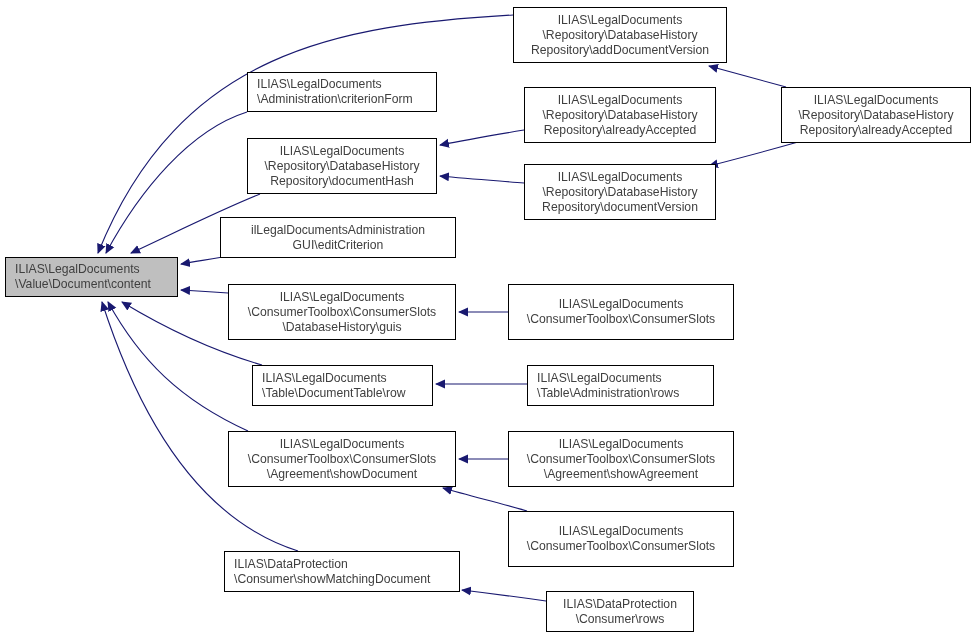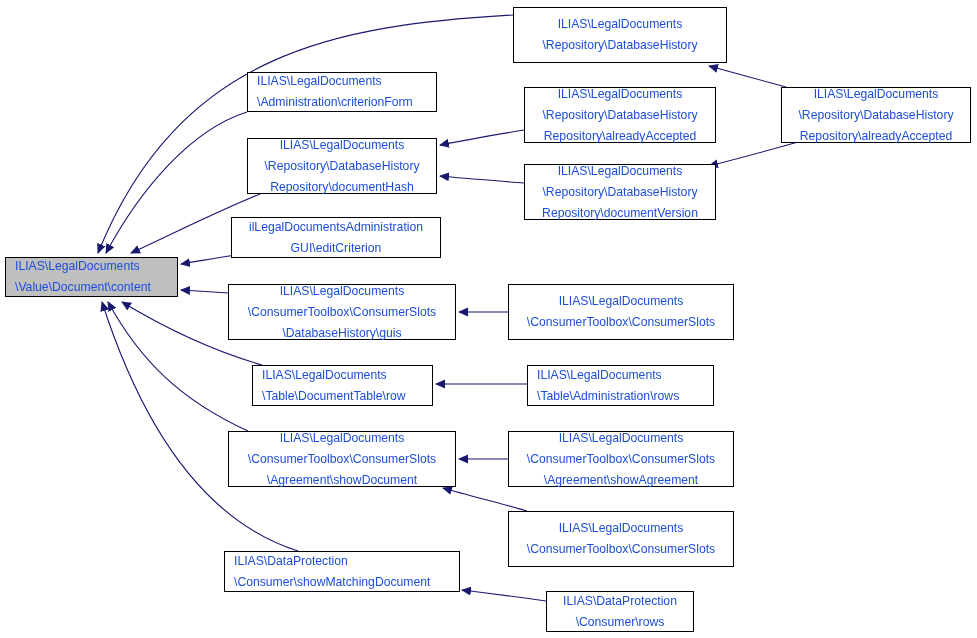--- a/index.html
+++ b/index.html
@@ -6,29 +6,28 @@
   body { width: 977px; height: 638px; position: relative; overflow: hidden; }
   #graph { position: absolute; left: 0; top: 0; width: 977px; height: 638px; }
   .node {
     position: absolute;
     box-sizing: border-box;
     border: 1px solid #000000;
     background: #ffffff;
     font-family: "Liberation Sans", sans-serif;
     font-size: 12.2px;
     line-height: 15px;
-    color: #1d4ed8;
+    color: #404040;
     display: flex;
     flex-direction: column;
     justify-content: center;
     align-items: center;
     text-align: center;
     white-space: nowrap;
     cursor: pointer;
-    gap: 6px;
   }
   .node.root { background: #bfbfbf; cursor: default; }
   .node span { display: block; }
   .node.left span { align-self: flex-start; padding-left: 9px; }
 </style>
 </head>
 <body>
 
 <svg id="graph" xmlns="http://www.w3.org/2000/svg" width="977" height="638">
   <defs>
@@ -58,20 +57,21 @@
 </svg>
 
 <div id="nodes">
     <div class="node root left" style="left: 5px; top: 257px; width: 173px; height: 40px; background: rgb(191, 191, 191);">
       <span>ILIAS\LegalDocuments</span>
       <span>\Value\Document\content</span>
     </div>
     <div class="node" style="left: 513px; top: 7px; width: 214px; height: 56px;">
       <span>ILIAS\LegalDocuments</span>
       <span>\Repository\DatabaseHistory</span>
+      <span>Repository\addDocumentVersion</span>
     </div>
     <div class="node left" style="left: 247px; top: 72px; width: 190px; height: 40px;">
       <span>ILIAS\LegalDocuments</span>
       <span>\Administration\criterionForm</span>
     </div>
     <div class="node" style="left: 247px; top: 138px; width: 190px; height: 56px;">
       <span>ILIAS\LegalDocuments</span>
       <span>\Repository\DatabaseHistory</span>
       <span>Repository\documentHash</span>
     </div>
@@ -83,21 +83,21 @@
     <div class="node" style="left: 524px; top: 164px; width: 192px; height: 56px;">
       <span>ILIAS\LegalDocuments</span>
       <span>\Repository\DatabaseHistory</span>
       <span>Repository\documentVersion</span>
     </div>
     <div class="node" style="left: 781px; top: 87px; width: 190px; height: 56px;">
       <span>ILIAS\LegalDocuments</span>
       <span>\Repository\DatabaseHistory</span>
       <span>Repository\alreadyAccepted</span>
     </div>
-    <div class="node" style="left: 231px; top: 217px; width: 210px; height: 41px;">
+    <div class="node" style="left: 220px; top: 217px; width: 236px; height: 41px;">
       <span>ilLegalDocumentsAdministration</span>
       <span>GUI\editCriterion</span>
     </div>
     <div class="node" style="left: 228px; top: 284px; width: 228px; height: 56px;">
       <span>ILIAS\LegalDocuments</span>
       <span>\ConsumerToolbox\ConsumerSlots</span>
       <span>\DatabaseHistory\guis</span>
     </div>
     <div class="node" style="left: 508px; top: 284px; width: 226px; height: 56px;">
       <span>ILIAS\LegalDocuments</span>

